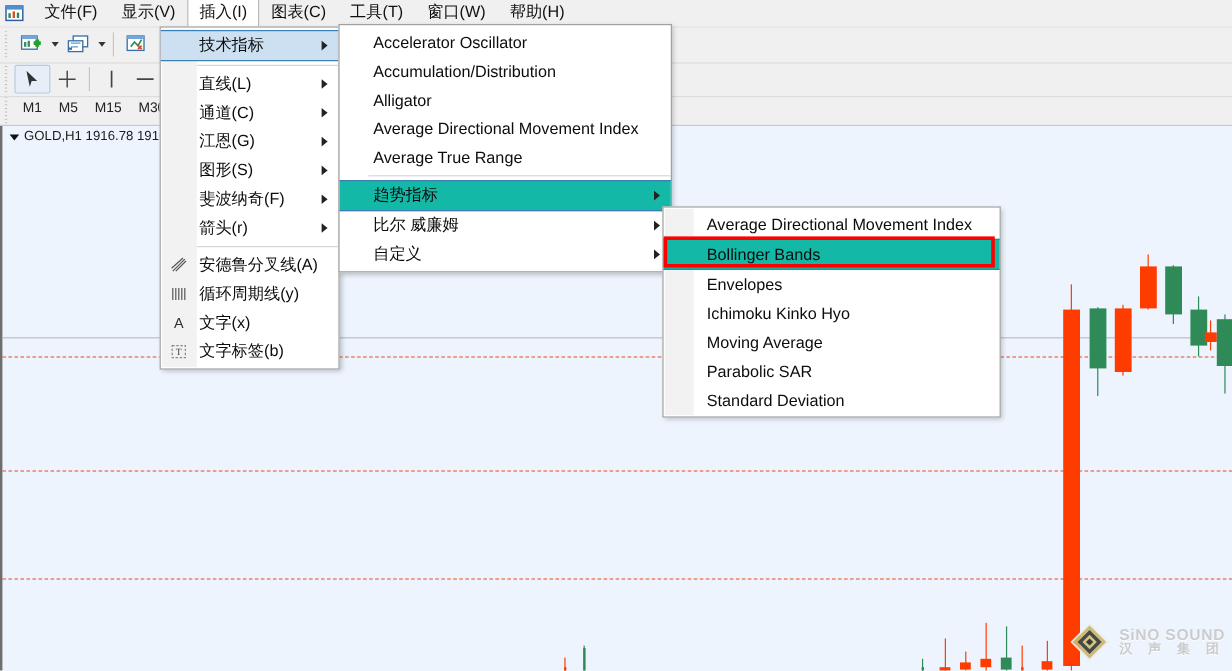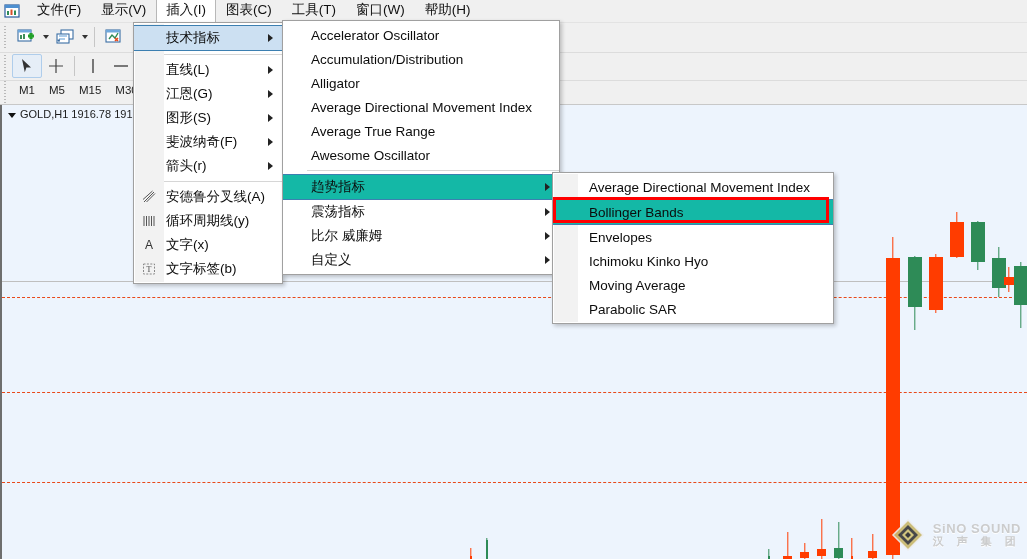--- a/index.html
+++ b/index.html
@@ -427,20 +427,25 @@
         <div class="arrow"></div>
       </div>
       <div class="psep"></div>
       <div class="pitem">
         <div class="gutter"></div>
         <div class="plabel">直线(L)</div>
         <div class="arrow"></div>
       </div>
       <div class="pitem">
         <div class="gutter"></div>
+        <div class="plabel">通道(C)</div>
+        <div class="arrow"></div>
+      </div>
+      <div class="pitem">
+        <div class="gutter"></div>
         <div class="plabel">江恩(G)</div>
         <div class="arrow"></div>
       </div>
       <div class="pitem">
         <div class="gutter"></div>
         <div class="plabel">图形(S)</div>
         <div class="arrow"></div>
       </div>
       <div class="pitem">
         <div class="gutter"></div>
@@ -502,33 +507,24 @@
         <div class="plabel">Alligator</div>
       </div>
       <div class="pitem">
         <div class="gutter"></div>
         <div class="plabel">Average Directional Movement Index</div>
       </div>
       <div class="pitem">
         <div class="gutter"></div>
         <div class="plabel">Average True Range</div>
       </div>
-      <div class="pitem">
-        <div class="gutter"></div>
-        <div class="plabel">Awesome Oscillator</div>
-      </div>
       <div class="psep" style="margin: 3px 0px 3px 24px;"></div>
       <div class="pitem hl">
         <div class="gutter"></div>
         <div class="plabel">趋势指标</div>
-        <div class="arrow"></div>
-      </div>
-      <div class="pitem">
-        <div class="gutter"></div>
-        <div class="plabel">震荡指标</div>
         <div class="arrow"></div>
       </div>
       <div class="pitem">
         <div class="gutter"></div>
         <div class="plabel">比尔 威廉姆</div>
         <div class="arrow"></div>
       </div>
       <div class="pitem">
         <div class="gutter"></div>
         <div class="plabel">自定义</div>
@@ -557,16 +553,20 @@
         <div class="plabel">Ichimoku Kinko Hyo</div>
       </div>
       <div class="pitem">
         <div class="gutter"></div>
         <div class="plabel">Moving Average</div>
       </div>
       <div class="pitem">
         <div class="gutter"></div>
         <div class="plabel">Parabolic SAR</div>
       </div>
+      <div class="pitem">
+        <div class="gutter"></div>
+        <div class="plabel">Standard Deviation</div>
+      </div>
     </div>
 </div>
 
 <div id="annot-rect"></div>
 
 </body></html>

